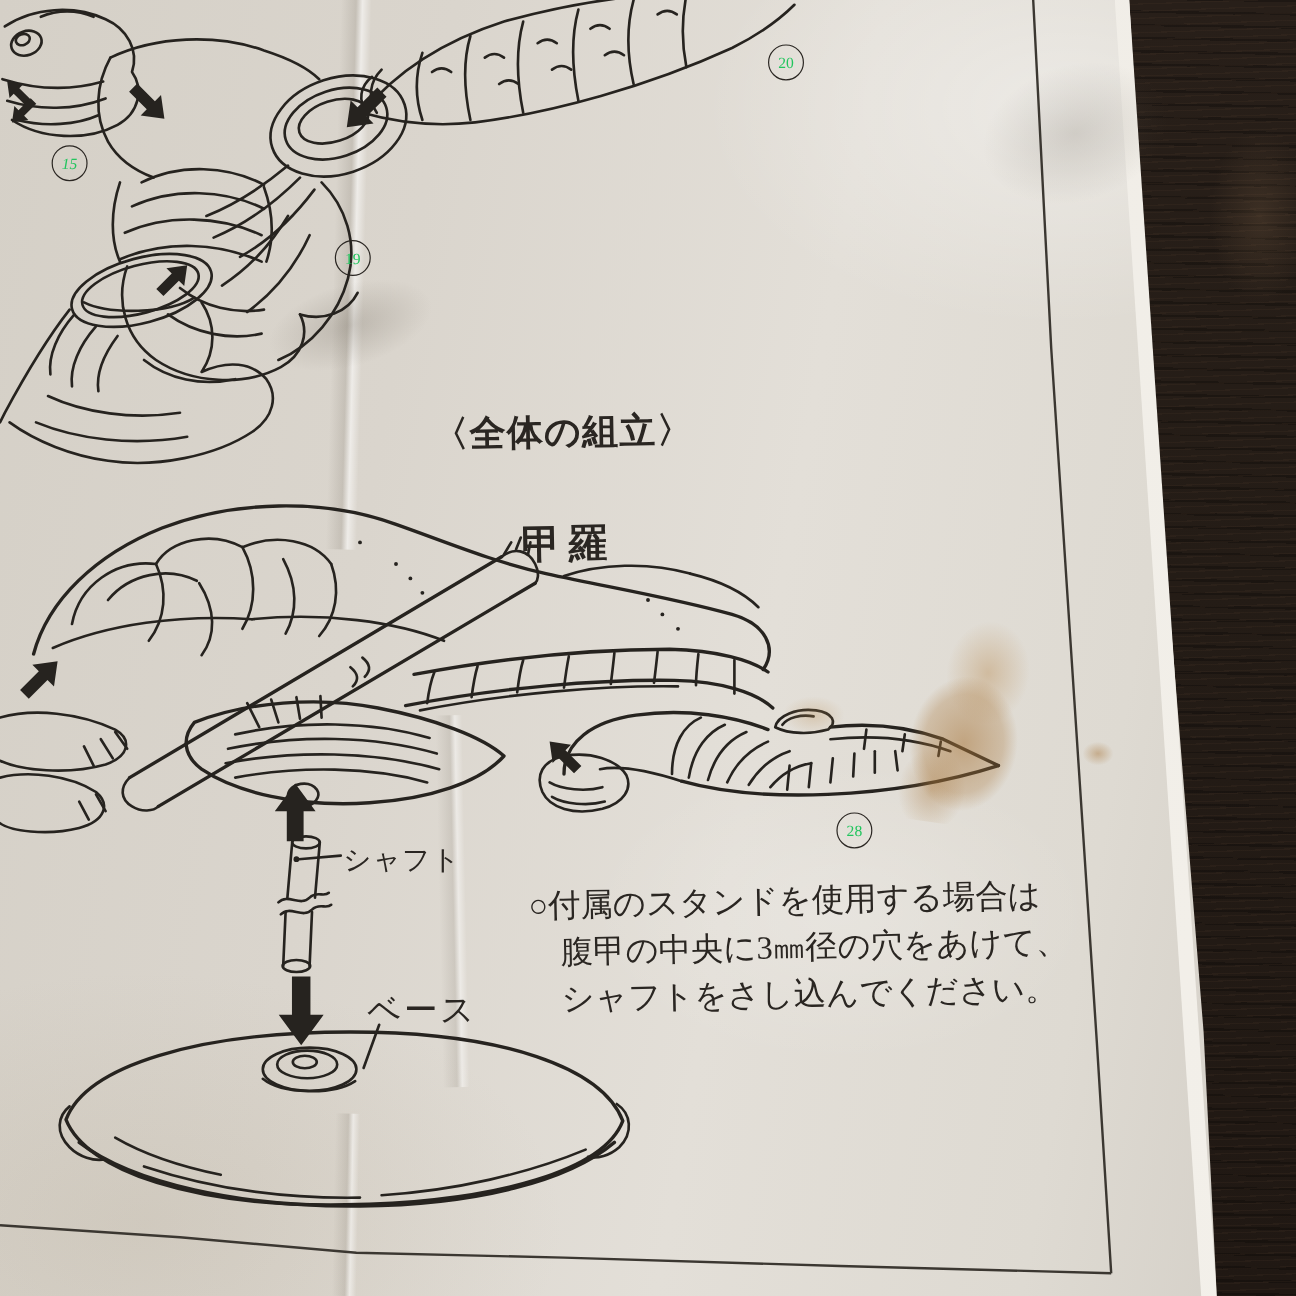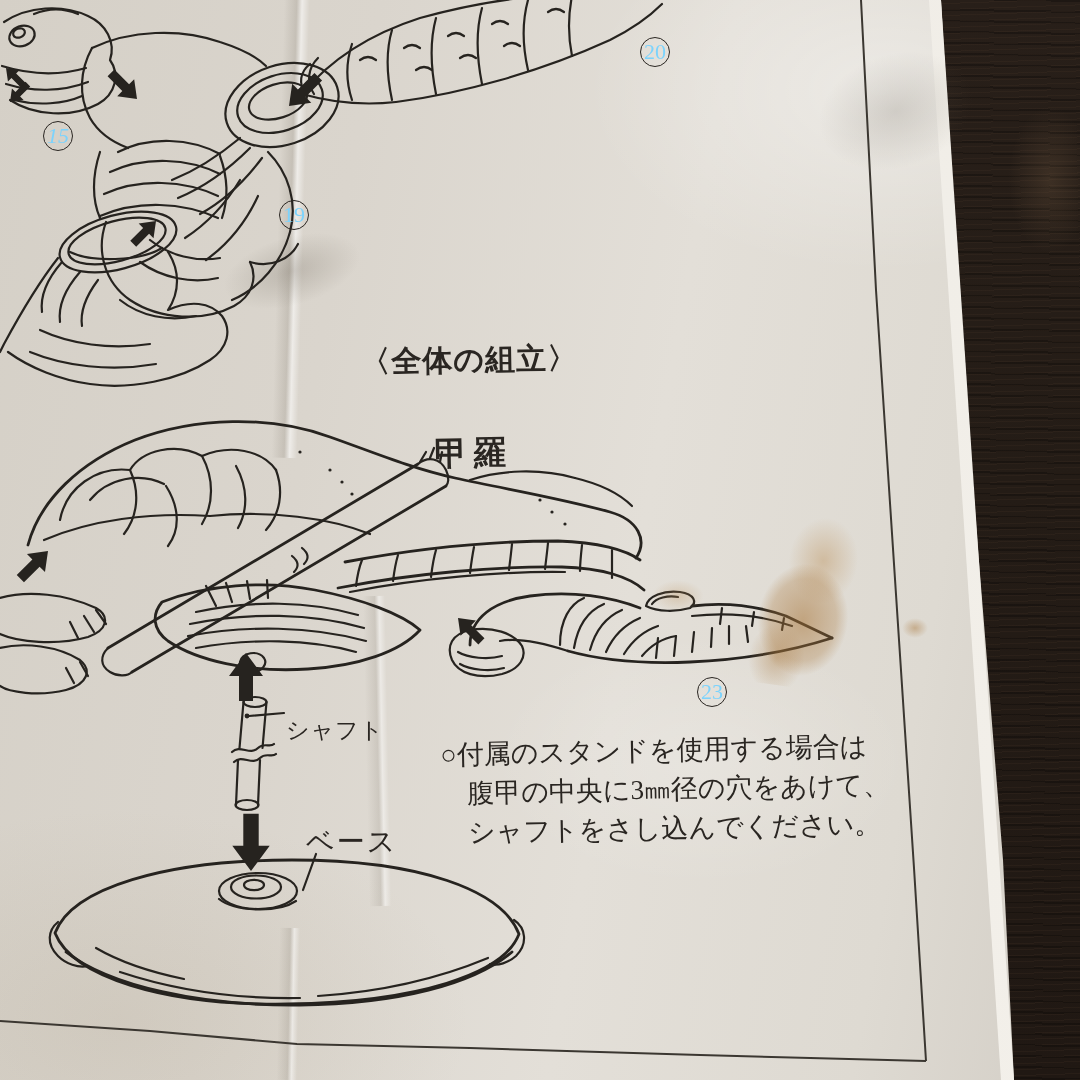--- a/index.html
+++ b/index.html
@@ -51,26 +51,26 @@
   
   svg#art{position:absolute;left:0;top:0;}
   .ink{stroke:#26231f;stroke-width:2.2;fill:none;stroke-linecap:round;stroke-linejoin:round;}
   .ink-bold{stroke:#26231f;stroke-width:2.8;fill:none;stroke-linecap:round;stroke-linejoin:round;}
   .ink-fill{fill:#26231f;stroke:none;}
   .border-line{stroke:#3b3731;stroke-width:2;fill:none;}
   
   .jp{position:absolute;color:#2a2622;white-space:nowrap;transform-origin:left top;}
   #heading{left:360px;top:342px;font-size:30px;letter-spacing:1px;font-weight:bold;transform:rotate(-1deg);}
   #shell-label{left:434px;top:432px;font-size:33px;letter-spacing:6px;font-weight:bold;transform:rotate(-1deg);}
-  #shaft-label{left:286px;top:701px;font-size:23px;letter-spacing:1px;margin-top:14px;}
+  #shaft-label{left:286px;top:701px;font-size:23px;letter-spacing:1px;}
   #base-label{left:306px;top:823px;font-size:28px;letter-spacing:2px;}
   #note{left:440px;top:736px;font-size:27px;line-height:39px;transform:rotate(-1.2deg);}
   #note .cont{padding-left:26px;}
   .badge{position:absolute;width:28px;height:28px;border:1.7px solid #2a2622;border-radius:50%;
-    color:#7dd3fc;font-size:22px;display:flex;align-items:center;justify-content:center;
+    color:#22c55e;font-size:13px;display:flex;align-items:center;justify-content:center;
     background:rgba(255,255,255,0.0);line-height:1;}
 </style>
 </head>
 <body>
 
 <div id="stage">
   <div id="wood"></div>
   <div id="wood-sheen"></div>
   <div id="paper"></div>
   <div id="paper-edge"></div>
@@ -318,14 +318,14 @@
 
   <div id="note" class="jp">
     <div>○付属のスタンドを使用する場合は</div>
     <div class="cont">腹甲の中央に3㎜径の穴をあけて、</div>
     <div class="cont">シャフトをさし込んでください。</div>
   </div>
 
   <div class="badge" style="left:43px;top:121px;font-style:italic;">15</div>
   <div class="badge" style="left:279px;top:200px;">19</div>
   <div class="badge" style="left:640px;top:37px;">20</div>
-  <div class="badge" style="left:697px;top:677px;">23</div>
+  <div class="badge" style="left:697px;top:677px;">28</div>
 </div>
 
 </body></html>

